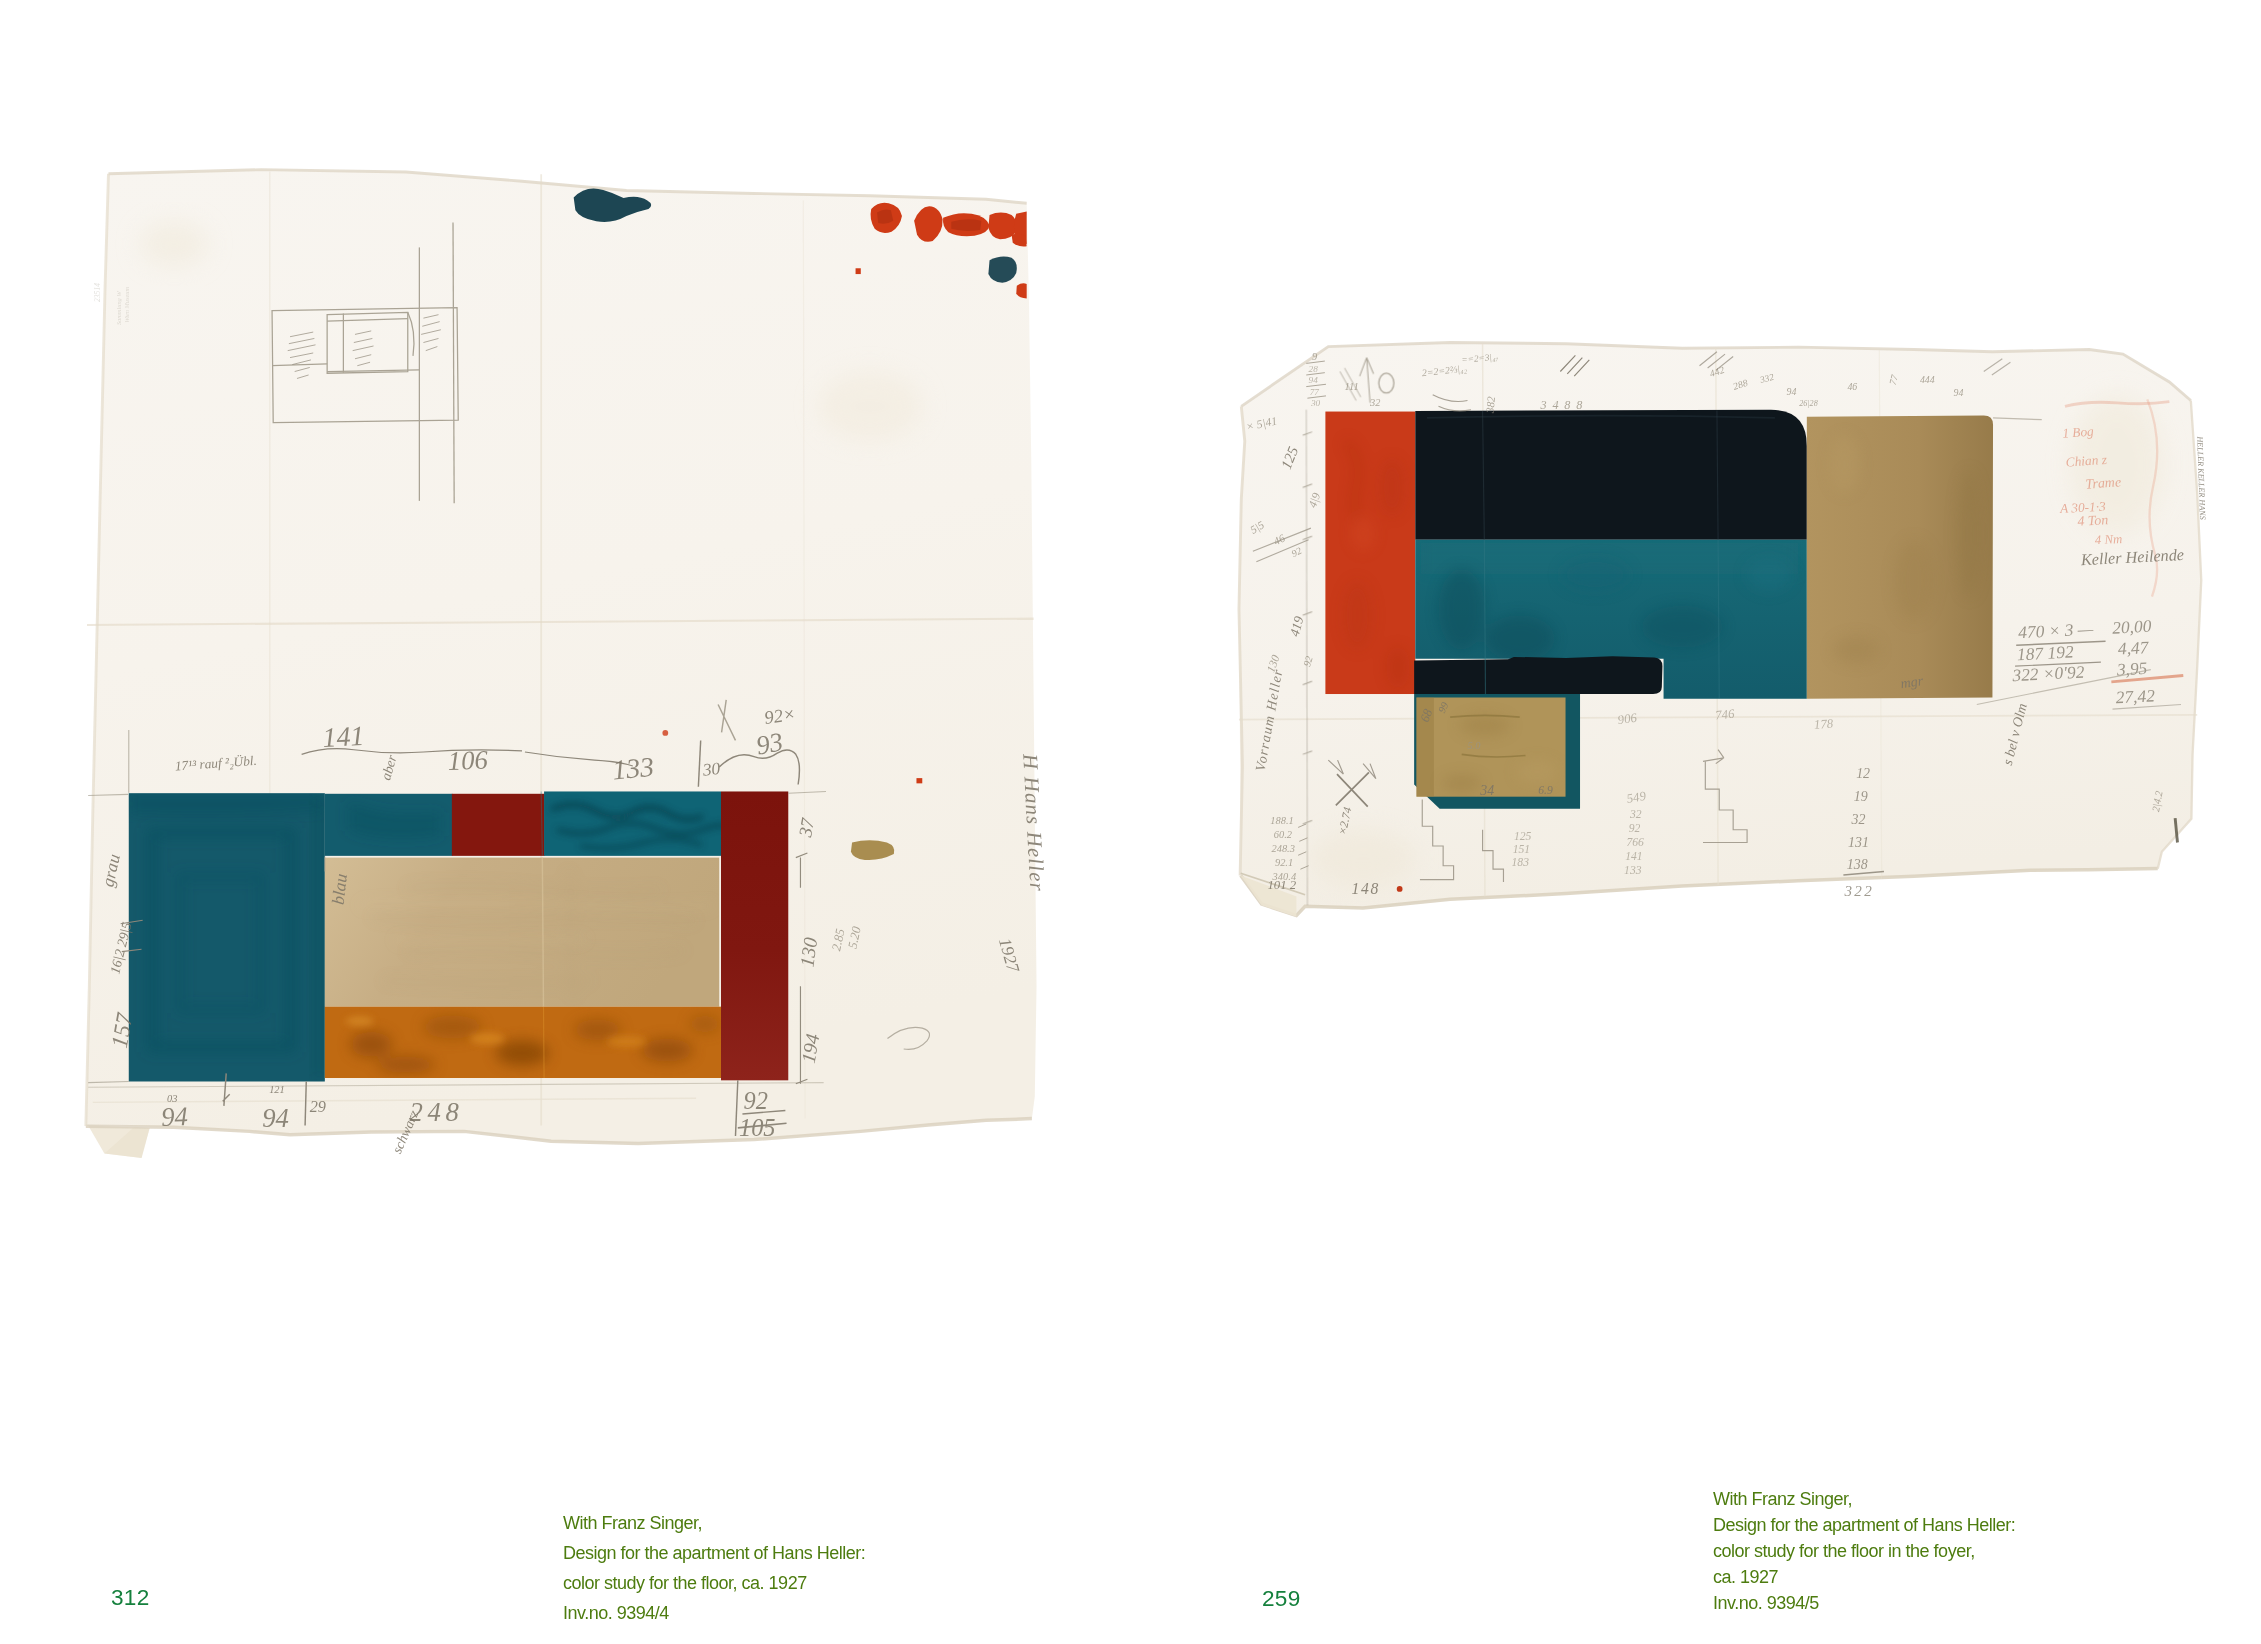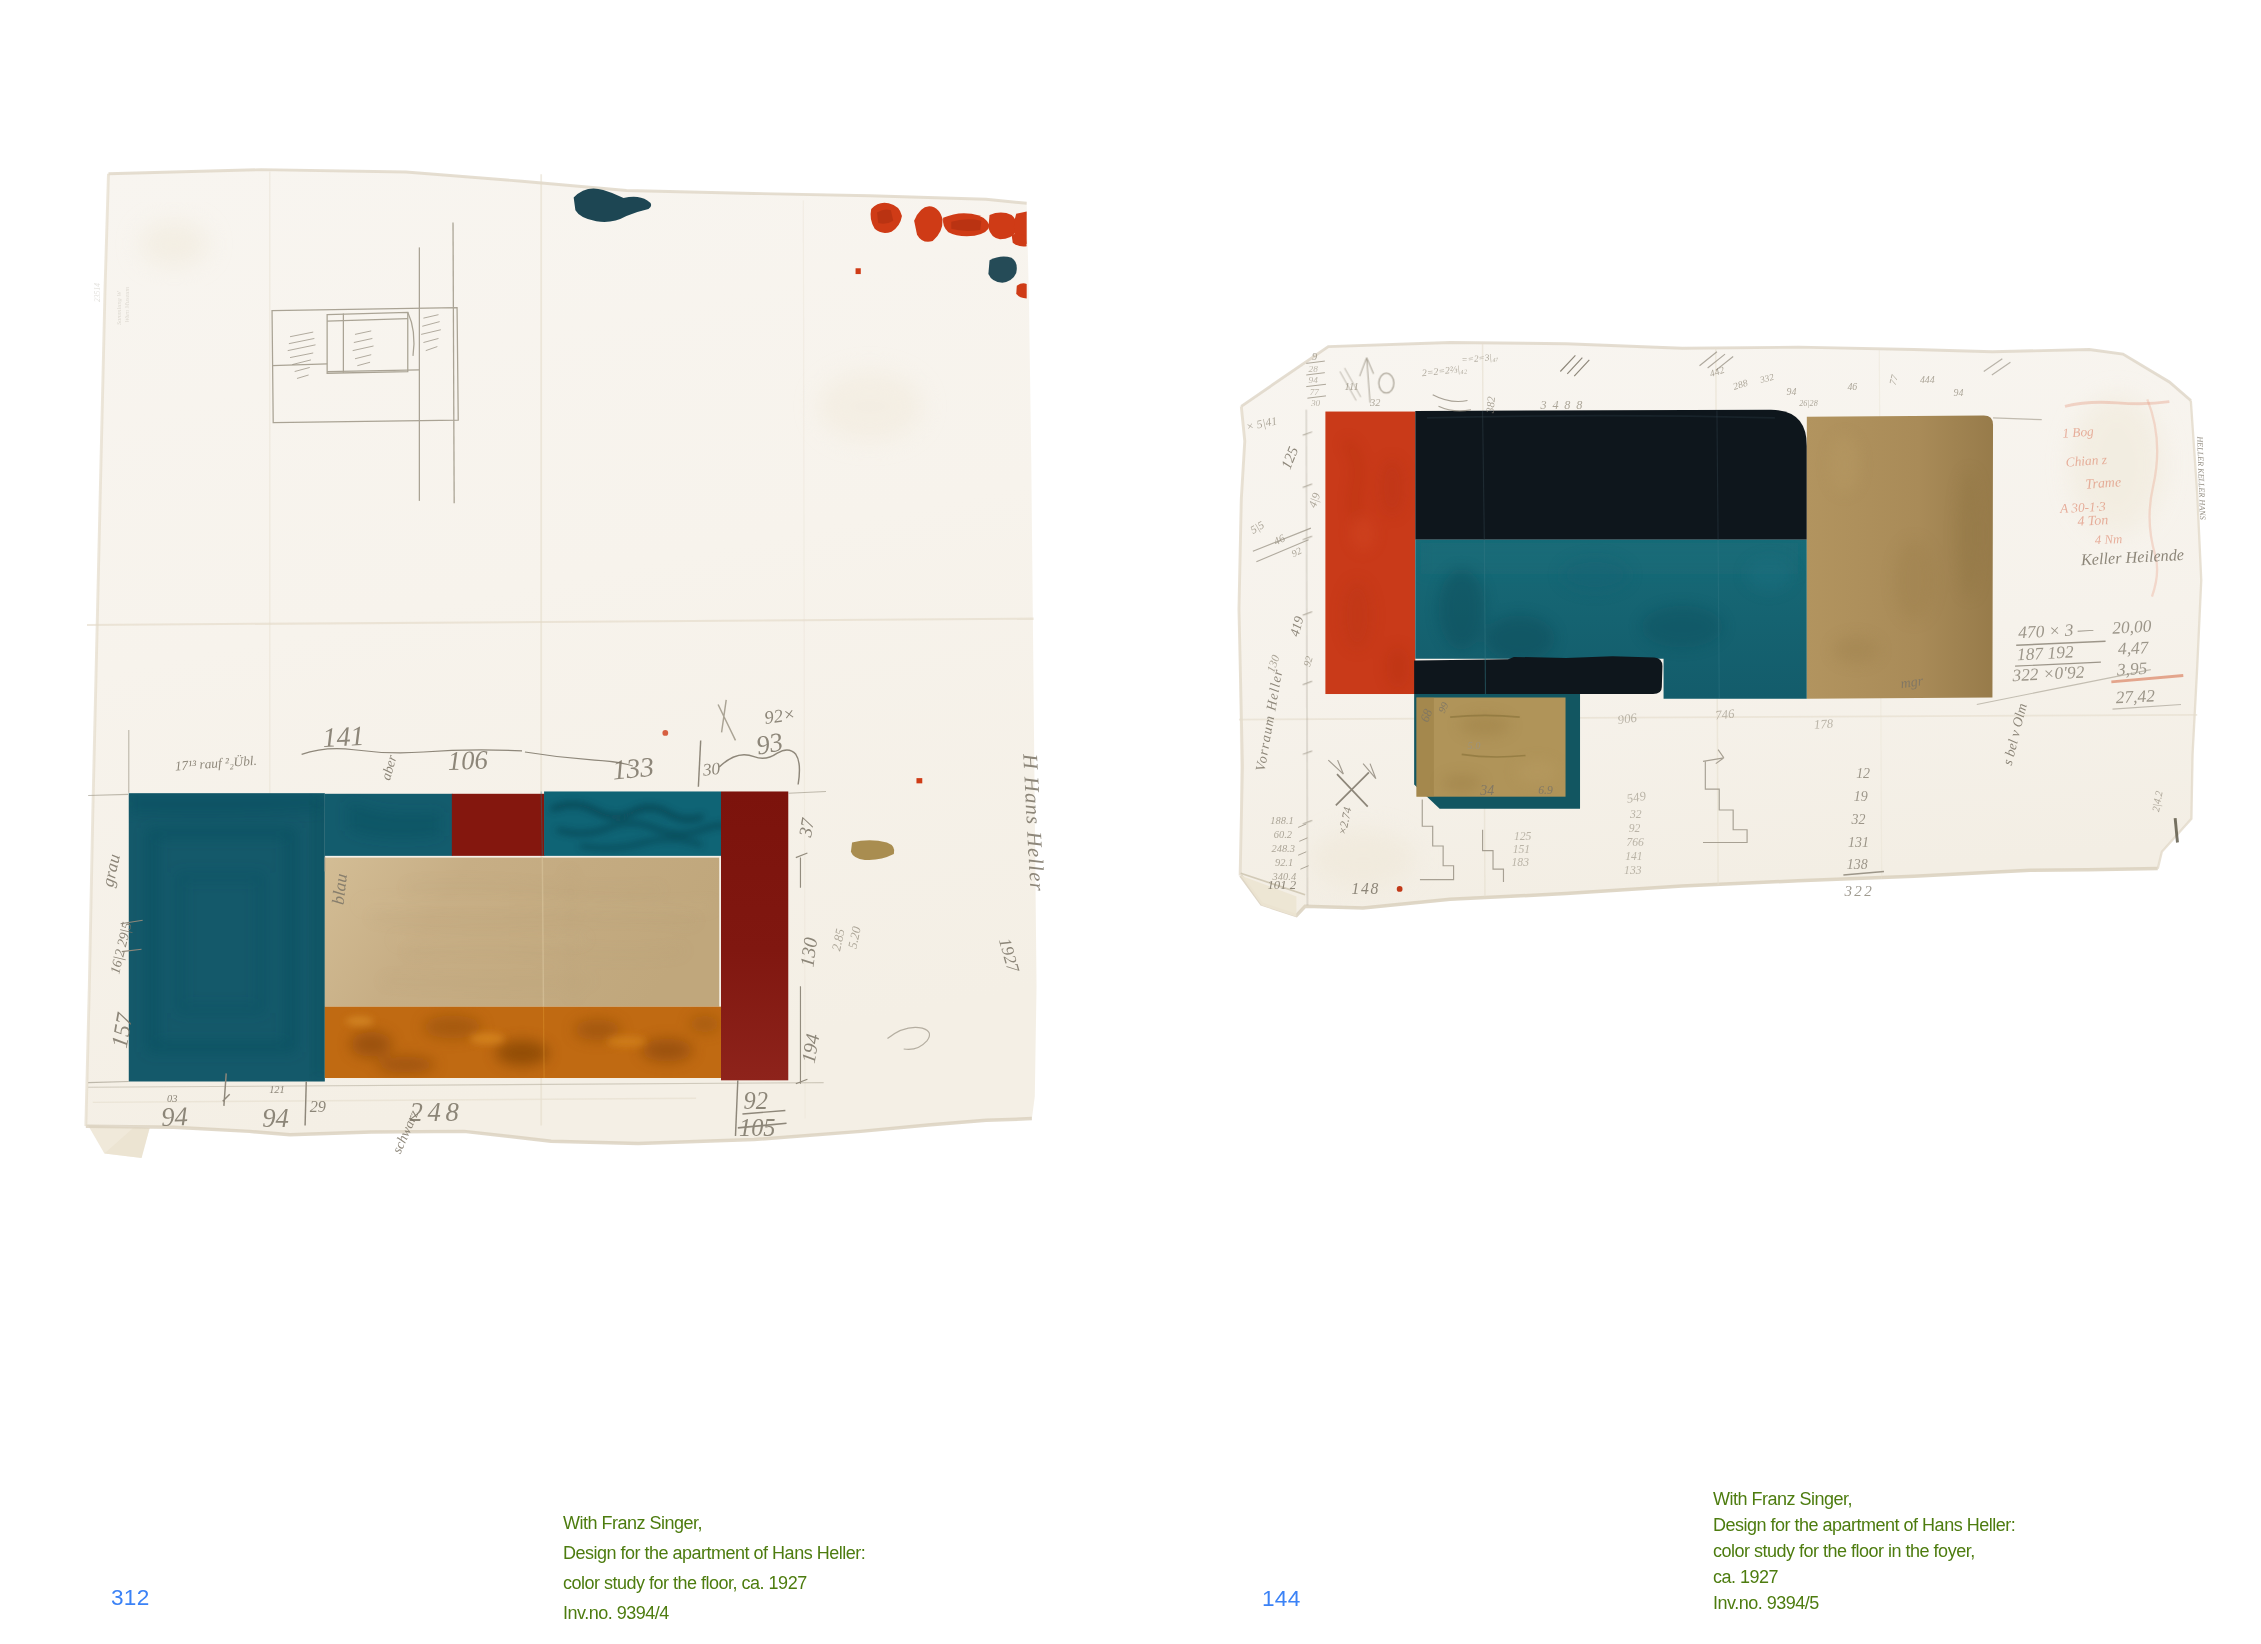--- a/index.html
+++ b/index.html
@@ -1,18 +1,18 @@
 <!DOCTYPE html>
 <html style="font-size:9.3px"><head>
 <meta charset="utf-8">
 <style>
 html,body{margin:0;padding:0;width:2261px;height:1645px;background:#ffffff;overflow:hidden;}
 #page{position:absolute;left:0;top:0;width:2261px;height:1645px;}
 .cap{position:absolute;font-family:"Liberation Sans",sans-serif;font-size:18px;line-height:26px;letter-spacing:-0.5px;color:#4d7c0f;white-space:pre;}
-.pn{position:absolute;font-family:"Liberation Sans",sans-serif;font-size:22.6px;line-height:22.6px;letter-spacing:0.3px;color:#3b82f6;}
+.pn{position:absolute;font-family:"Liberation Sans",sans-serif;font-size:22.6px;line-height:22.6px;letter-spacing:0.3px;color:#15803d;}
 .p{font-family:"Liberation Serif",serif;font-style:italic;fill:#7b7466;opacity:0.85;}
 .pl{font-family:"Liberation Serif",serif;font-style:italic;fill:#9a9384;opacity:0.8;}
 .rd{font-family:"Liberation Serif",serif;font-style:italic;fill:#d86c4e;}
 </style>
 </head>
 <body>
 <div id="page">
 <svg width="2261" height="1645" viewBox="0 0 3898 2835" xmlns="http://www.w3.org/2000/svg" style="position:absolute;left:0;top:0">
 <defs>
 <filter id="b6" x="-30%" y="-30%" width="160%" height="160%">
@@ -531,15 +531,15 @@
 Inv.no. 9394/4</div>
 
 <div class="cap" style="left:1713px;top:1486px;">With Franz Singer,
 Design for the apartment of Hans Heller:
 color study for the floor in the foyer,
 ca. 1927
 Inv.no. 9394/5</div>
 
 <div class="pn" style="left:111px;top:1587px;">312</div>
 
-<div class="pn" style="left:1262px;top:1588px;">144</div>
+<div class="pn" style="left:1262px;top:1588px;">259</div>
 </div>
 
 
 </body></html>

